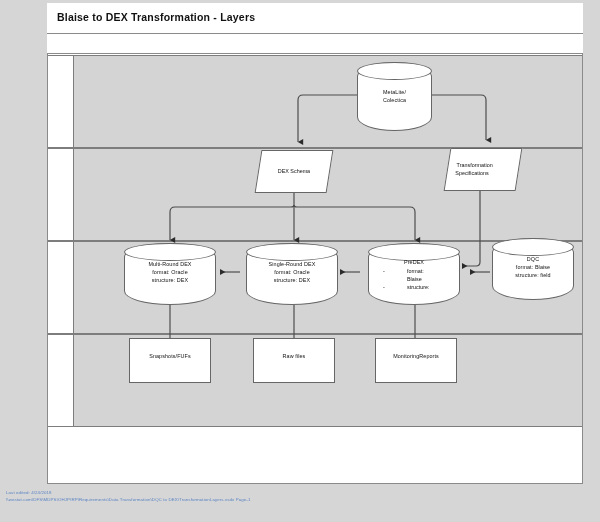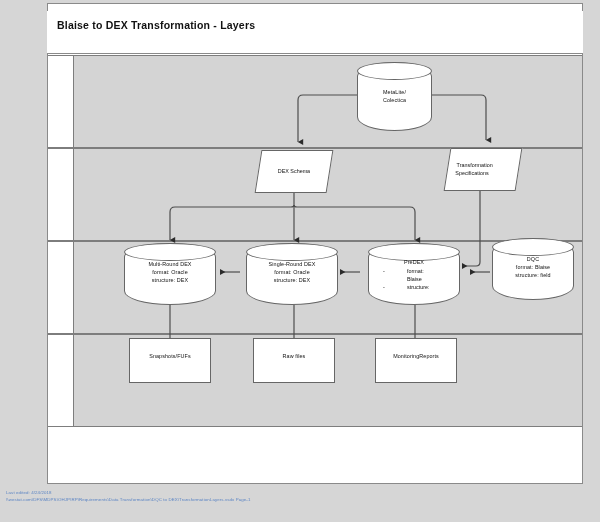--- a/index.html
+++ b/index.html
@@ -12,21 +12,21 @@
   }
   #canvas{
     position:absolute;left:0;top:0;width:600px;height:522px;
   }
   
   .page{
     position:absolute;left:47px;top:3px;width:536px;height:481px;
     background:#ffffff;border:1px solid #8a8a8a;box-sizing:border-box;
   }
   .title-band{
-    position:absolute;left:47px;top:11px;width:536px;height:31px;
+    position:absolute;left:47px;top:3px;width:536px;height:31px;
     border-bottom:1px solid #8a8a8a;box-sizing:border-box;background:#fff;
   }
   .title-text{
     position:absolute;left:10px;top:8px;
     font-size:10.5px;font-weight:bold;color:#111;letter-spacing:.2px;
     white-space:nowrap;
   }
   .subband{
     position:absolute;left:47px;top:34px;width:536px;height:20px;
     border-bottom:1px solid #8a8a8a;box-sizing:border-box;background:#fff;

